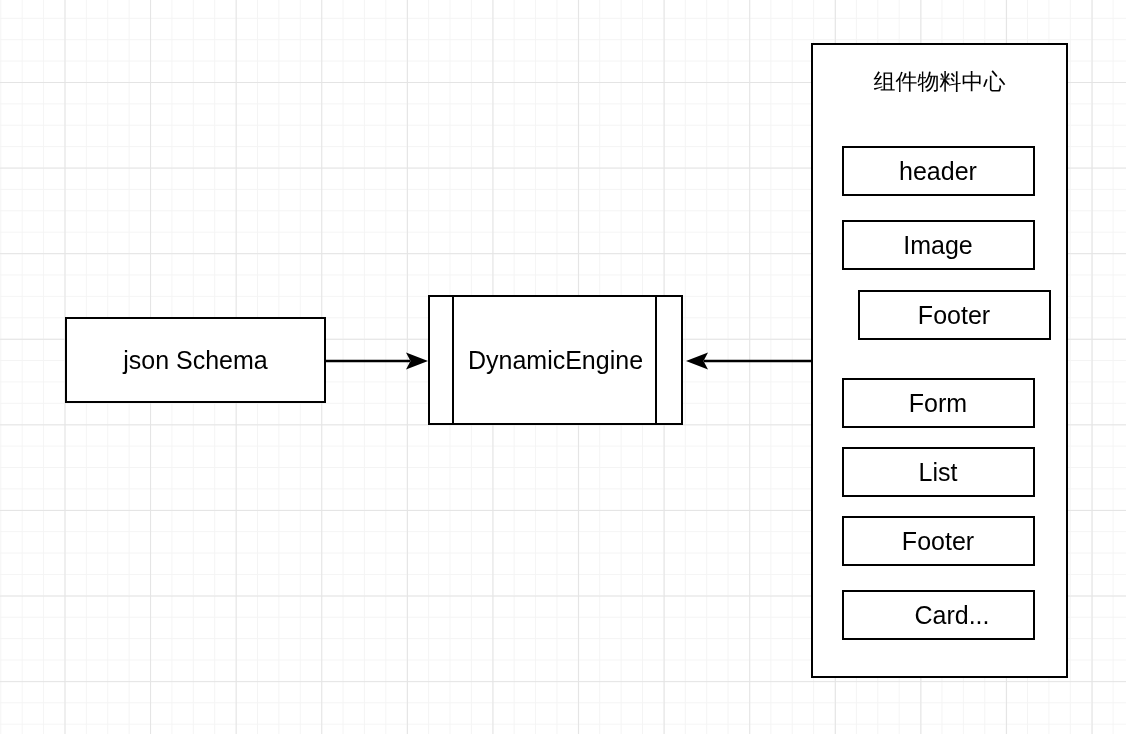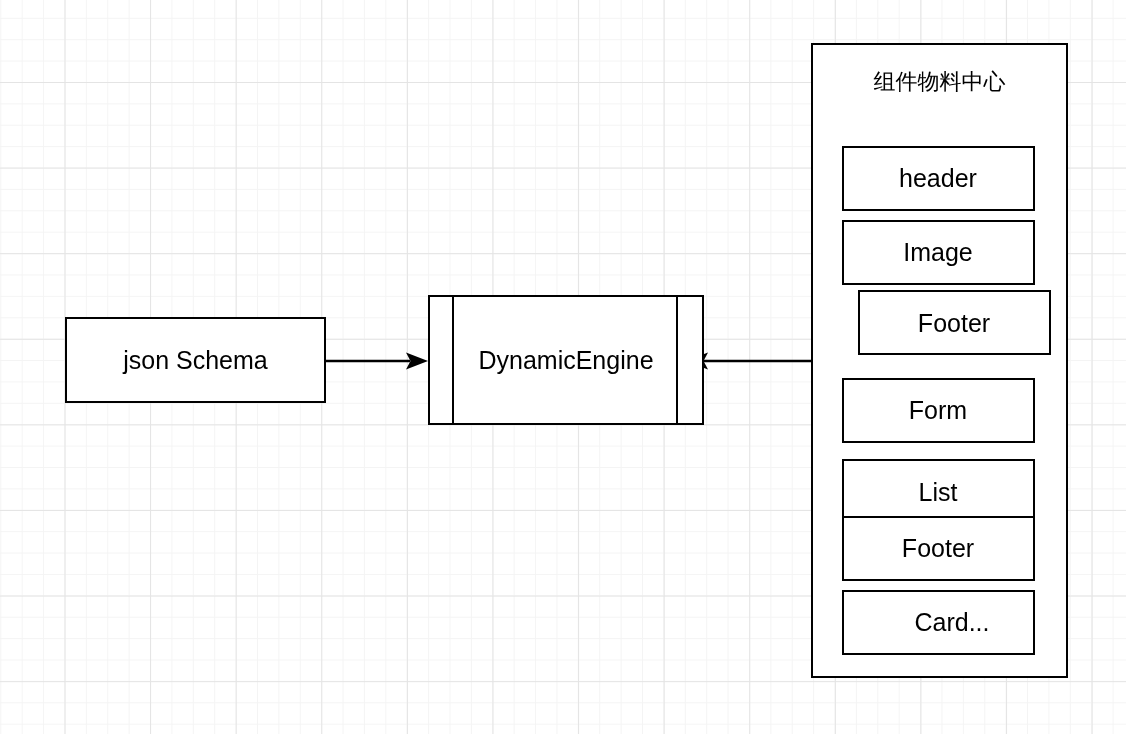--- a/index.html
+++ b/index.html
@@ -37,21 +37,21 @@
     font-size: 25px;
     line-height: 1.2;
     white-space: nowrap;
   }
   .node-json-schema {
     left: 65px; top: 317px;
     width: 261px; height: 86px;
   }
   .node-dynamic-engine {
     left: 428px; top: 295px;
-    width: 276px; height: 130px;
+    width: 255px; height: 130px;
   }
   .process-bar {
     position: absolute;
     top: 0; bottom: 0;
     width: 0;
     border-left: 2.5px solid #000000;
   }
   .process-bar.left  { left: 22px; }
   .process-bar.right { right: 24px; }
   .node-material-center {
@@ -62,34 +62,34 @@
   .mc-title {
     margin-top: 21px;
     text-align: center;
     font-size: 22px;
     line-height: 32px;
   }
   .component {
     position: absolute;
     left: 28.5px;
     width: 193px;
-    height: 65px;
+    height: 50px;
     background: #ffffff;
     border: 2.5px solid #000000;
     display: flex;
     align-items: center;
     justify-content: center;
     font-size: 25px;
     white-space: nowrap;
   }
   .component.c0 { top: 100.5px; }
   .component.c1 { top: 174.5px; text-align: right; }
   .component.c2 { top: 245px; margin-left: 16px; }
   .component.c3 { top: 322.5px; margin-top: 10px; }
-  .component.c4 { top: 414px; }
+  .component.c4 { top: 402px; }
   .component.c5 { top: 470.5px; }
   .component.c6 { top: 544.5px; padding-left: 28px; }
 </style>
 </head>
 <body>
 
 <div class="canvas">
 
   <svg class="edges-layer" viewBox="0 0 1126 734" xmlns="http://www.w3.org/2000/svg">
     <g>

